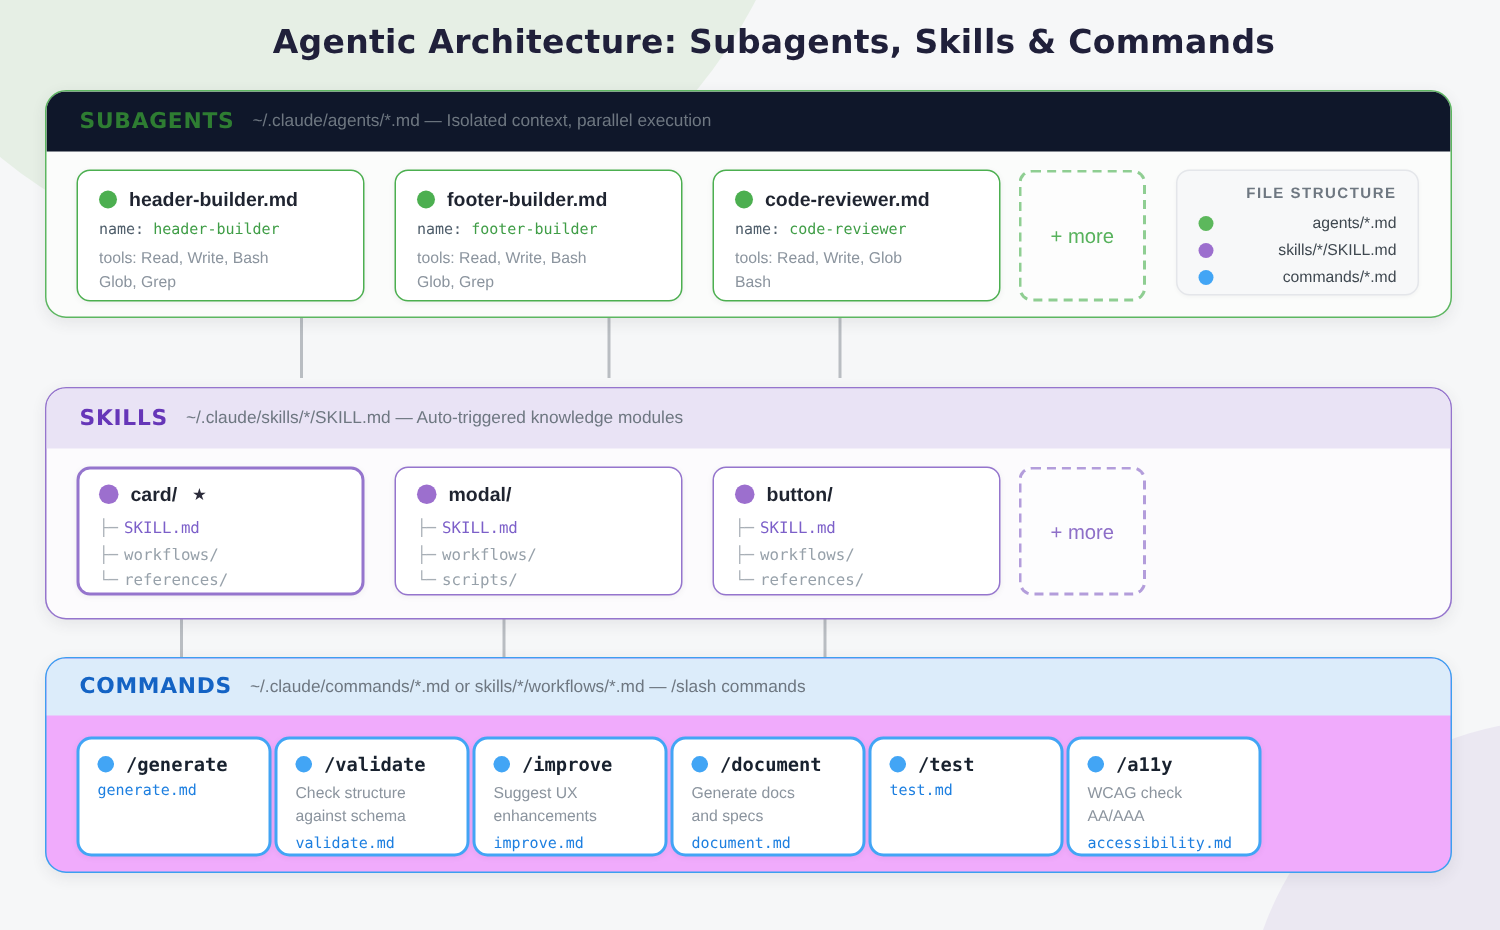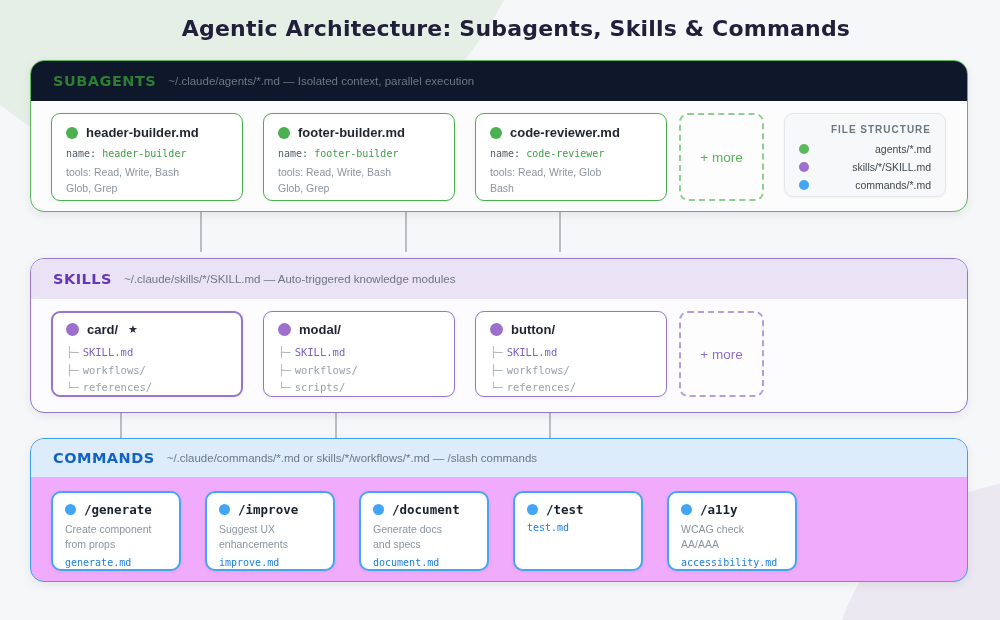--- a/index.html
+++ b/index.html
@@ -41,21 +41,21 @@
   .header-purple { height:40px; background:#e9e3f5; }
   .header-blue   { height:38px; background:#dcecfa; }
   .panel-label { font-size:14.5px; font-weight:bold; letter-spacing:.5px;
                  font-family:"DejaVu Sans","Liberation Sans",sans-serif; }
   .label-green  { color:#2e7d32; }
   .label-purple { color:#6636b8; }
   .label-blue   { color:#1463c4; }
   .panel-path { font-size:11.5px; color:#6e7781; }
 
   .panel-body { display:flex; align-items:flex-start; padding:12px 20px; gap:20px; }
-  .panel-blue .panel-body { gap:24px; padding-top:14px; }
+  .panel-blue .panel-body { gap:2px; padding-top:14px; }
 
   .card {
     background:#ffffff; border-radius:9px; flex-shrink:0;
     box-shadow:0 1px 4px rgba(0,0,0,.05);
   }
   .agent-card { width:192px; height:88px; border:1.5px solid #4caf50; padding:11px 14px 0; }
   .skill-card { width:192px; height:86px; border:1.5px solid #9575cd; padding:10px 14px 0; }
   .skill-card.featured { border-width:2.5px; padding:9px 13px 0; }
   .cmd-card   { width:130px; height:80px; border:2px solid #42a5f5; border-radius:10px; padding:9px 12px 0; }
 
@@ -235,24 +235,31 @@
       <span class="panel-label label-blue">COMMANDS</span>
       <span class="panel-path">~/.claude/commands/*.md or skills/*/workflows/*.md — /slash commands</span>
     </header>
     <div class="panel-body">
 
       <div class="card cmd-card">
         <div class="card-title-row">
           <span class="dot dot-blue"></span>
           <span class="cmd-title mono">/generate</span>
         </div>
-        <div class="cmd-desc"><span>Create component</span><br><span>from props</span></div>
         <div class="cmd-file mono">generate.md</div>
       </div>
 
+      <div class="card cmd-card">
+        <div class="card-title-row">
+          <span class="dot dot-blue"></span>
+          <span class="cmd-title mono">/validate</span>
+        </div>
+        <div class="cmd-desc"><span>Check structure</span><br><span>against schema</span></div>
+        <div class="cmd-file mono">validate.md</div>
+      </div>
 
       <div class="card cmd-card">
         <div class="card-title-row">
           <span class="dot dot-blue"></span>
           <span class="cmd-title mono">/improve</span>
         </div>
         <div class="cmd-desc"><span>Suggest UX</span><br><span>enhancements</span></div>
         <div class="cmd-file mono">improve.md</div>
       </div>
 

